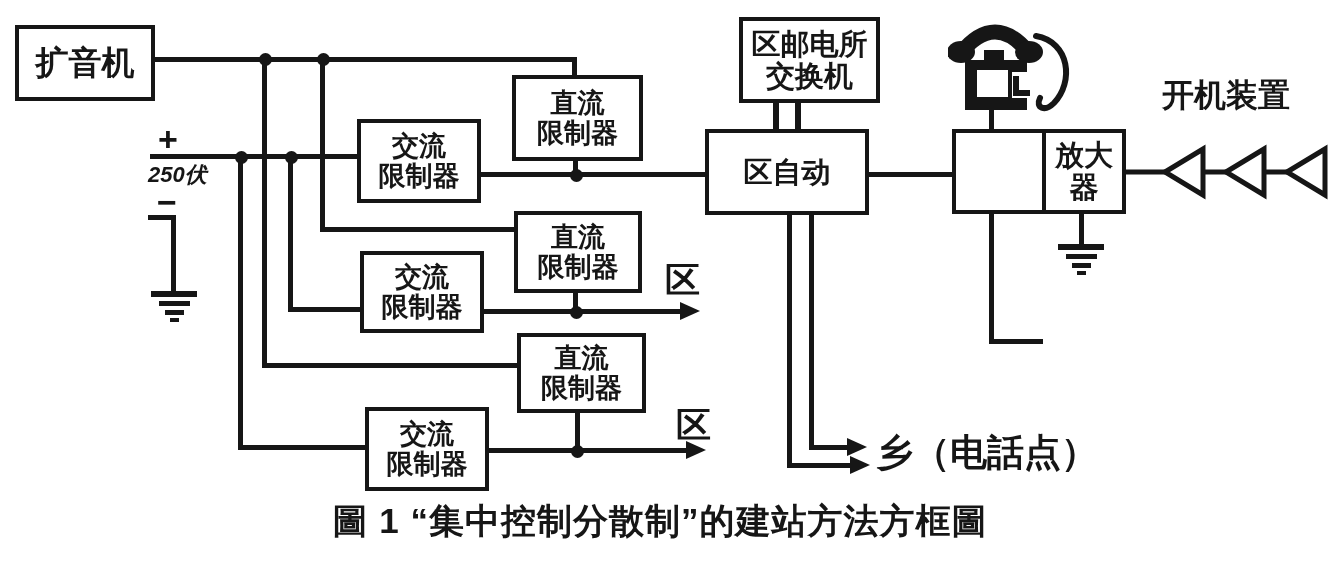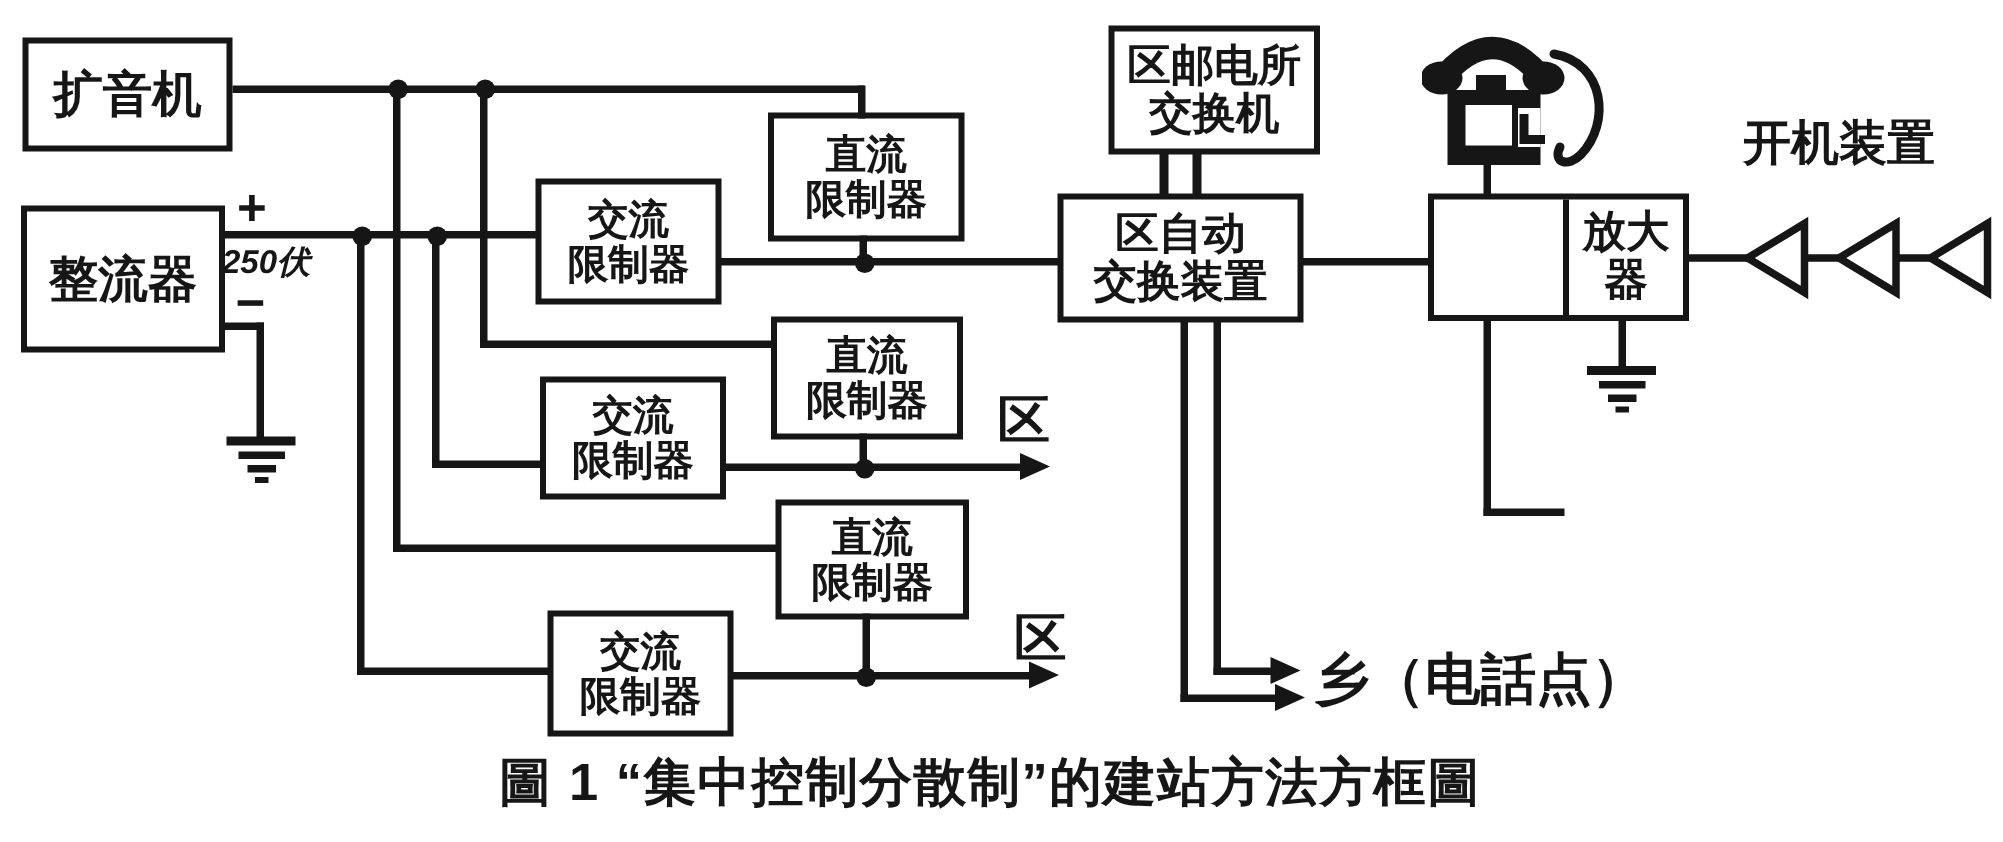--- a/index.html
+++ b/index.html
@@ -26,23 +26,20 @@
 </style>
 </head>
 <body>
 
 <div id="canvas">
 
   <div class="box" style="left:15px;top:25px;width:140px;height:76px;font-size:33px;">
     <span>扩音机</span>
   </div>
 
-  <div class="box" style="left:14px;top:137px;width:136px;height:98px;font-size:33px;">
-    <span>整流器</span>
-  </div>
 
   <div class="box" style="left:357px;top:119px;width:124px;height:84px;font-size:27px;">
     <span>交流</span>
     <span>限制器</span>
   </div>
 
   <div class="box" style="left:512px;top:75px;width:131px;height:86px;font-size:27px;">
     <span>直流</span>
     <span>限制器</span>
   </div>
@@ -67,21 +64,20 @@
     <span>限制器</span>
   </div>
 
   <div class="box" style="left:703px;top:17px;width:141px;height:86px;font-size:29px;margin-left:36px;">
     <span>区邮电所</span>
     <span>交换机</span>
   </div>
 
   <div class="box" style="left:705px;top:129px;width:164px;height:86px;font-size:29px;">
     <span>区自动</span>
-    <span>交换装置</span>
   </div>
 
   <div class="box" style="left:952px;top:129px;width:174px;height:85px;padding:16px;font-size:29px;">
     <div class="cellwrap">
       <div class="cell-l"></div>
       <div class="cell-r">
         <span>放大</span>
         <span>器</span>
       </div>
     </div>

